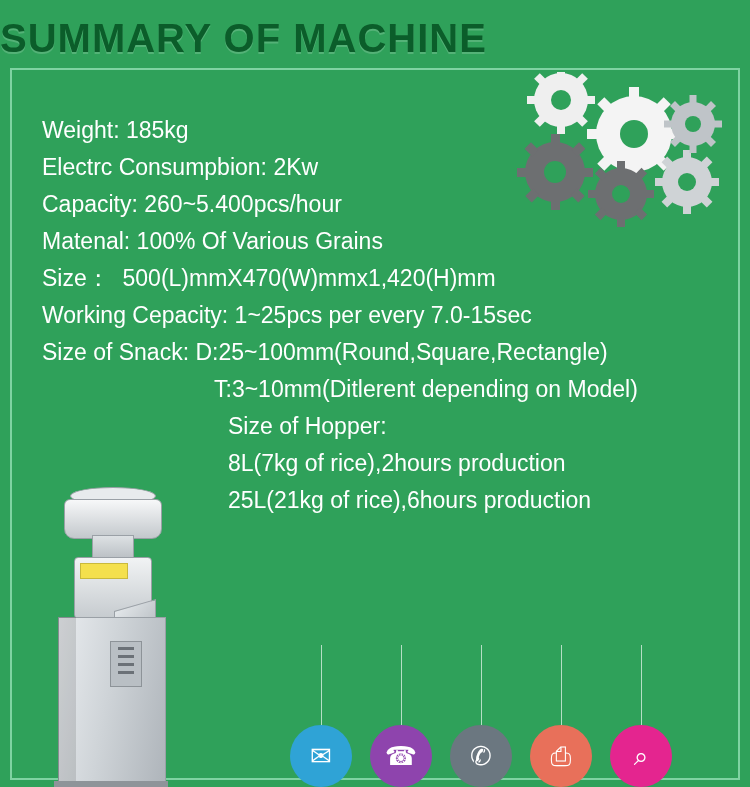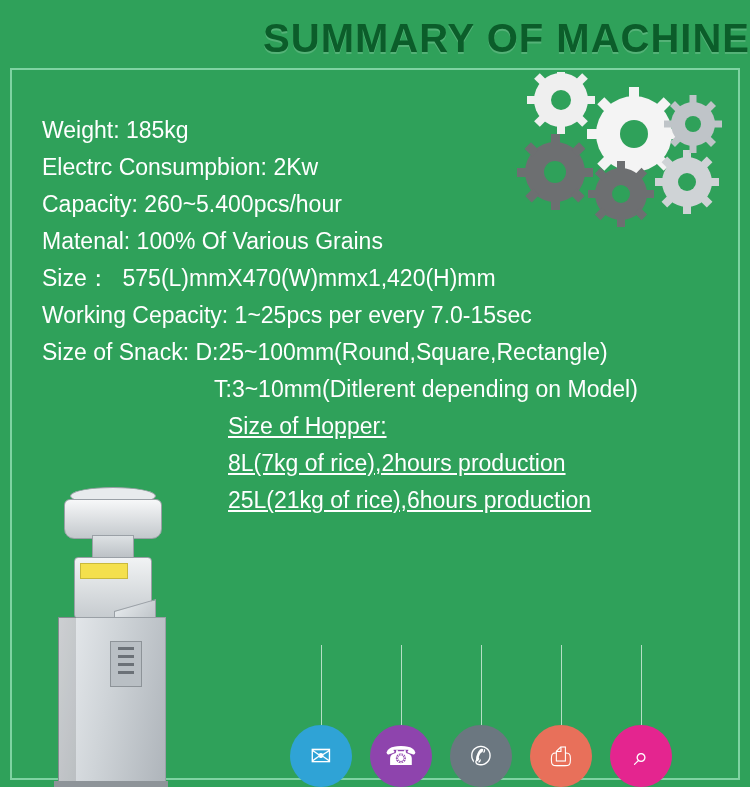--- a/index.html
+++ b/index.html
@@ -29,21 +29,21 @@
     height: 712px;
     border: 2px solid #7fd3a2;
     box-sizing: border-box;
     pointer-events: none;
   }
   .title {
     position: absolute;
     top: 16px;
     left: 0;
     width: 750px;
-    text-align: right;
+    text-align: left;
     font-size: 40px;
     font-weight: bold;
     letter-spacing: 1px;
     color: #0b5d2a;
     font-family: "Liberation Sans", sans-serif;
     text-shadow: 0 2px 0 rgba(255,255,255,0.18);
   }
   .spec-list {
     position: absolute;
     left: 42px;
@@ -53,21 +53,21 @@
     font-size: 23px;
     line-height: 37px;
   }
   .spec-line {
     white-space: pre;
     font-size: 23px;
     color: #ffffff;
     font-family: "Liberation Sans", sans-serif;
   }
   .indent-1 { padding-left: 172px; }
-  .indent-3 { padding-left: 186px; text-decoration: underline; }
+  .indent-3 { padding-left: 186px; }
 
   
   .gears {
     position: absolute;
     right: 18px;
     top: 72px;
     width: 235px;
     height: 190px;
   }
 
@@ -317,21 +317,21 @@
         </g>
       </g>
     </svg>
   </div>
 
   <div class="spec-list">
     <div class="spec-line">Weight: 185kg</div>
     <div class="spec-line">Electrc Consumpbion: 2Kw</div>
     <div class="spec-line">Capacity: 260~5.400pcs/hour</div>
     <div class="spec-line">Matenal: 100% Of Various Grains</div>
-    <div class="spec-line">Size：  575(L)mmX470(W)mmx1,420(H)mm</div>
+    <div class="spec-line">Size：  500(L)mmX470(W)mmx1,420(H)mm</div>
     <div class="spec-line">Working Cepacity: 1~25pcs per every 7.0-15sec</div>
     <div class="spec-line">Size of Snack: D:25~100mm(Round,Square,Rectangle)</div>
     <div class="spec-line indent-1">T:3~10mm(Ditlerent depending on Model)</div>
     <div class="spec-line indent-3">Size of Hopper:</div>
     <div class="spec-line indent-3">8L(7kg of rice),2hours production</div>
     <div class="spec-line indent-3">25L(21kg of rice),6hours production</div>
   </div>
 
   <div class="machine">
     <div class="m-hopper-top"></div>

